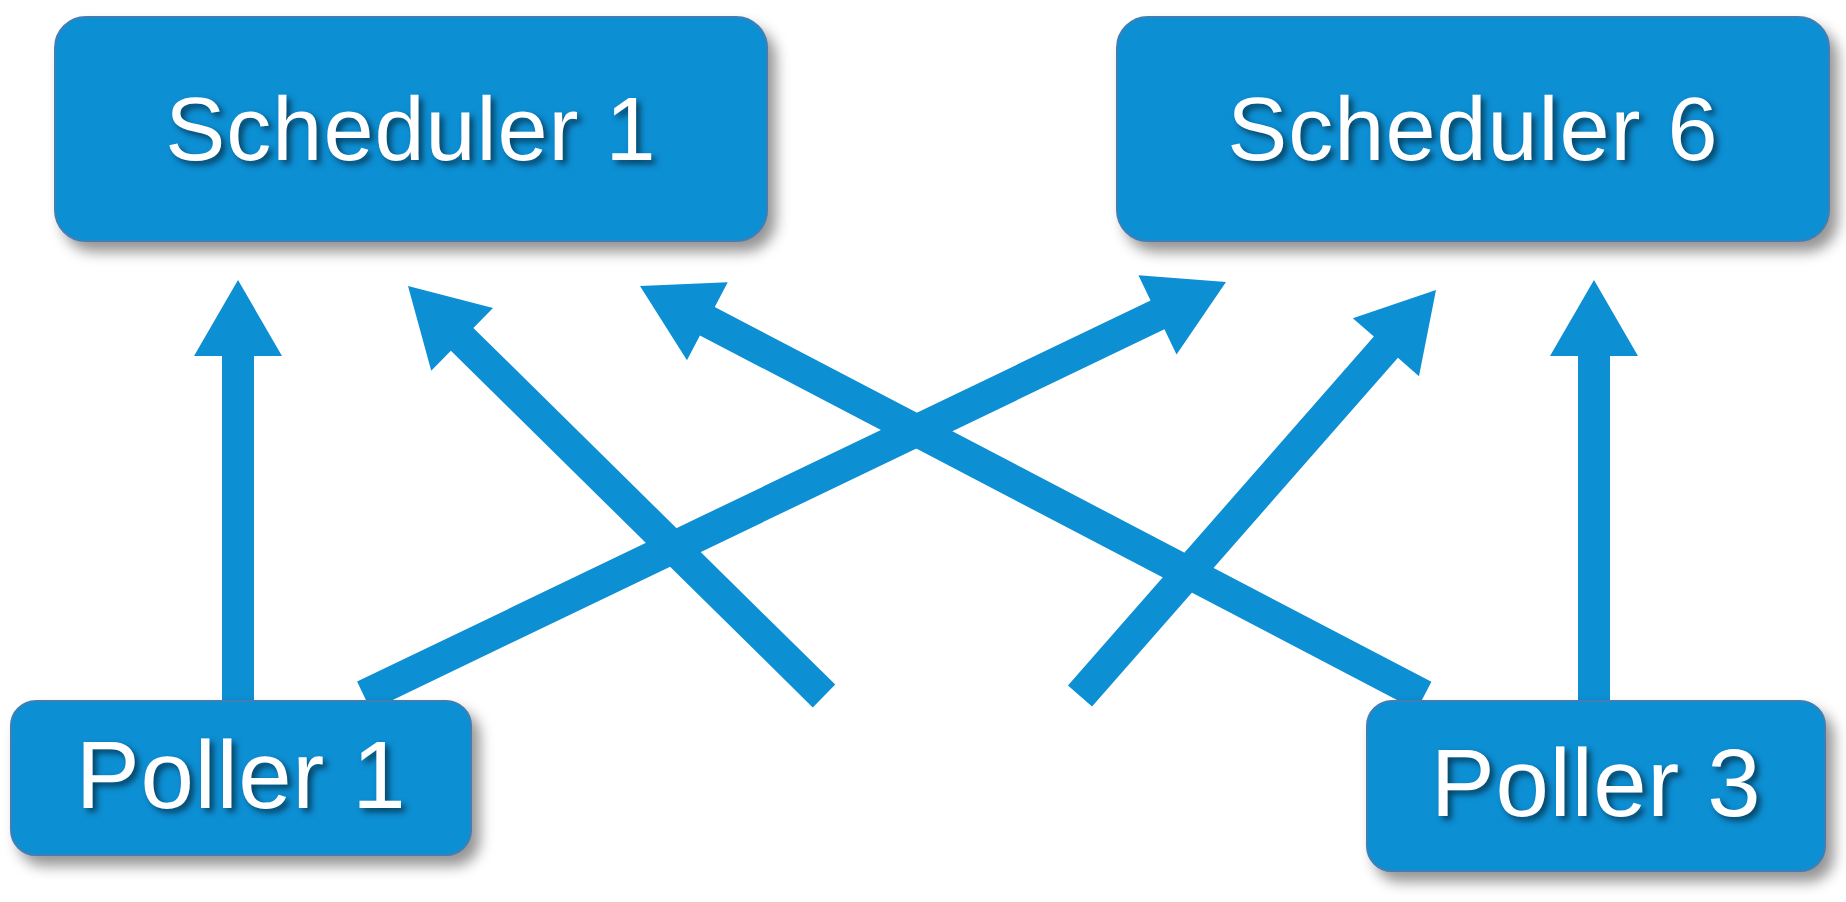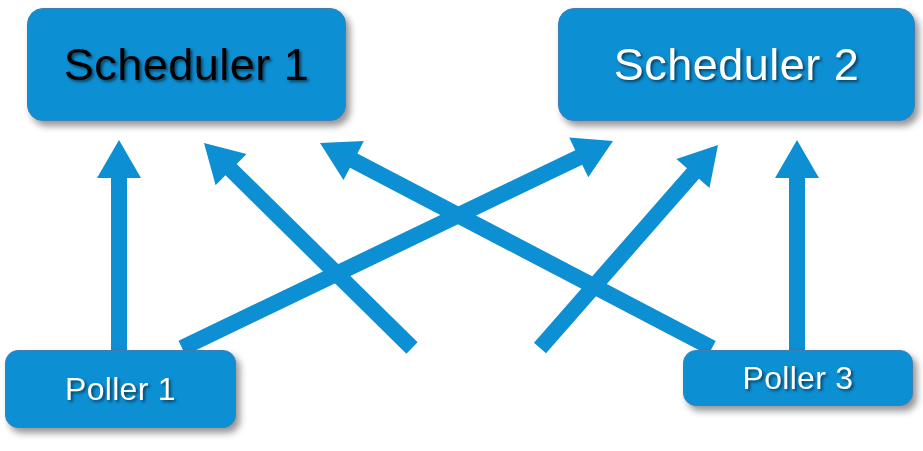--- a/index.html
+++ b/index.html
@@ -40,21 +40,21 @@
     text-shadow: 2px 2px 3px rgba(0,0,0,0.55);
     white-space: nowrap;
     z-index: 5;
   }
   .node.scheduler {
     font-size: 45px;
     border-radius: 16px;
     letter-spacing: 0.5px;
   }
   .node.poller {
-    font-size: 32px;
+    font-size: 48px;
     border-radius: 13px;
     letter-spacing: 0.3px;
   }
   .node-label {
     display: block;
     line-height: 1;
   }
 </style>
 </head>
 <body>
@@ -63,30 +63,30 @@
 
   <svg id="arrow-layer" viewBox="0 0 923 451" width="923" height="451" xmlns="http://www.w3.org/2000/svg">
       <polygon points="127.00,352.00 127.00,178.00 141.00,178.00 119.00,140.00 97.00,178.00 111.00,178.00 111.00,352.00" fill="#0d8fd4"></polygon>
       <polygon points="185.46,355.21 582.21,164.66 588.27,177.28 613.00,141.00 569.22,137.62 575.28,150.24 178.54,340.79" fill="#0d8fd4"></polygon>
       <polygon points="417.62,342.30 236.68,163.98 246.51,154.01 204.00,143.00 215.62,185.34 225.45,175.37 406.38,353.70" fill="#0d8fd4"></polygon>
       <polygon points="546.02,353.27 698.96,178.85 709.49,188.08 718.00,145.00 676.41,159.07 686.93,168.30 533.98,342.73" fill="#0d8fd4"></polygon>
       <polygon points="715.71,340.91 357.38,153.52 363.87,141.11 320.00,143.00 343.48,180.10 349.97,167.70 708.29,355.09" fill="#0d8fd4"></polygon>
       <polygon points="805.00,352.00 805.00,178.00 819.00,178.00 797.00,140.00 775.00,178.00 789.00,178.00 789.00,352.00" fill="#0d8fd4"></polygon>
     </svg>
 
-  <div class="node scheduler" id="node-scheduler-1" style="left: 27px; top: 8px; width: 319px; height: 113px; background: rgb(13, 143, 212); border-color: rgb(63, 127, 181); color: #000000;">
+  <div class="node scheduler" id="node-scheduler-1" style="left: 27px; top: 8px; width: 357px; height: 113px; background: rgb(13, 143, 212); border-color: rgb(63, 127, 181); color: #ffffff;">
     <span class="node-label">Scheduler  1</span>
   </div>
 
   <div class="node scheduler" id="node-scheduler-2" style="left: 558px; top: 8px; width: 357px; height: 113px; background: rgb(13, 143, 212); border-color: rgb(63, 127, 181); color: rgb(255, 255, 255);">
-    <span class="node-label">Scheduler  2</span>
+    <span class="node-label">Scheduler  6</span>
   </div>
 
   <div class="node poller" id="node-poller-1" style="left: 5px; top: 350px; width: 231px; height: 78px; background: rgb(13, 143, 212); border-color: rgb(63, 127, 181); color: rgb(255, 255, 255);">
     <span class="node-label">Poller 1</span>
   </div>
 
 
-  <div class="node poller" id="node-poller-3" style="left: 683px; top: 350px; width: 230px; height: 56px; background: rgb(13, 143, 212); border-color: rgb(63, 127, 181); color: rgb(255, 255, 255); text-align: center;">
+  <div class="node poller" id="node-poller-3" style="left: 683px; top: 350px; width: 230px; height: 86px; background: rgb(13, 143, 212); border-color: rgb(63, 127, 181); color: rgb(255, 255, 255); text-align: center;">
     <span class="node-label">Poller 3</span>
   </div>
 
 </div>
 
 </body></html>

